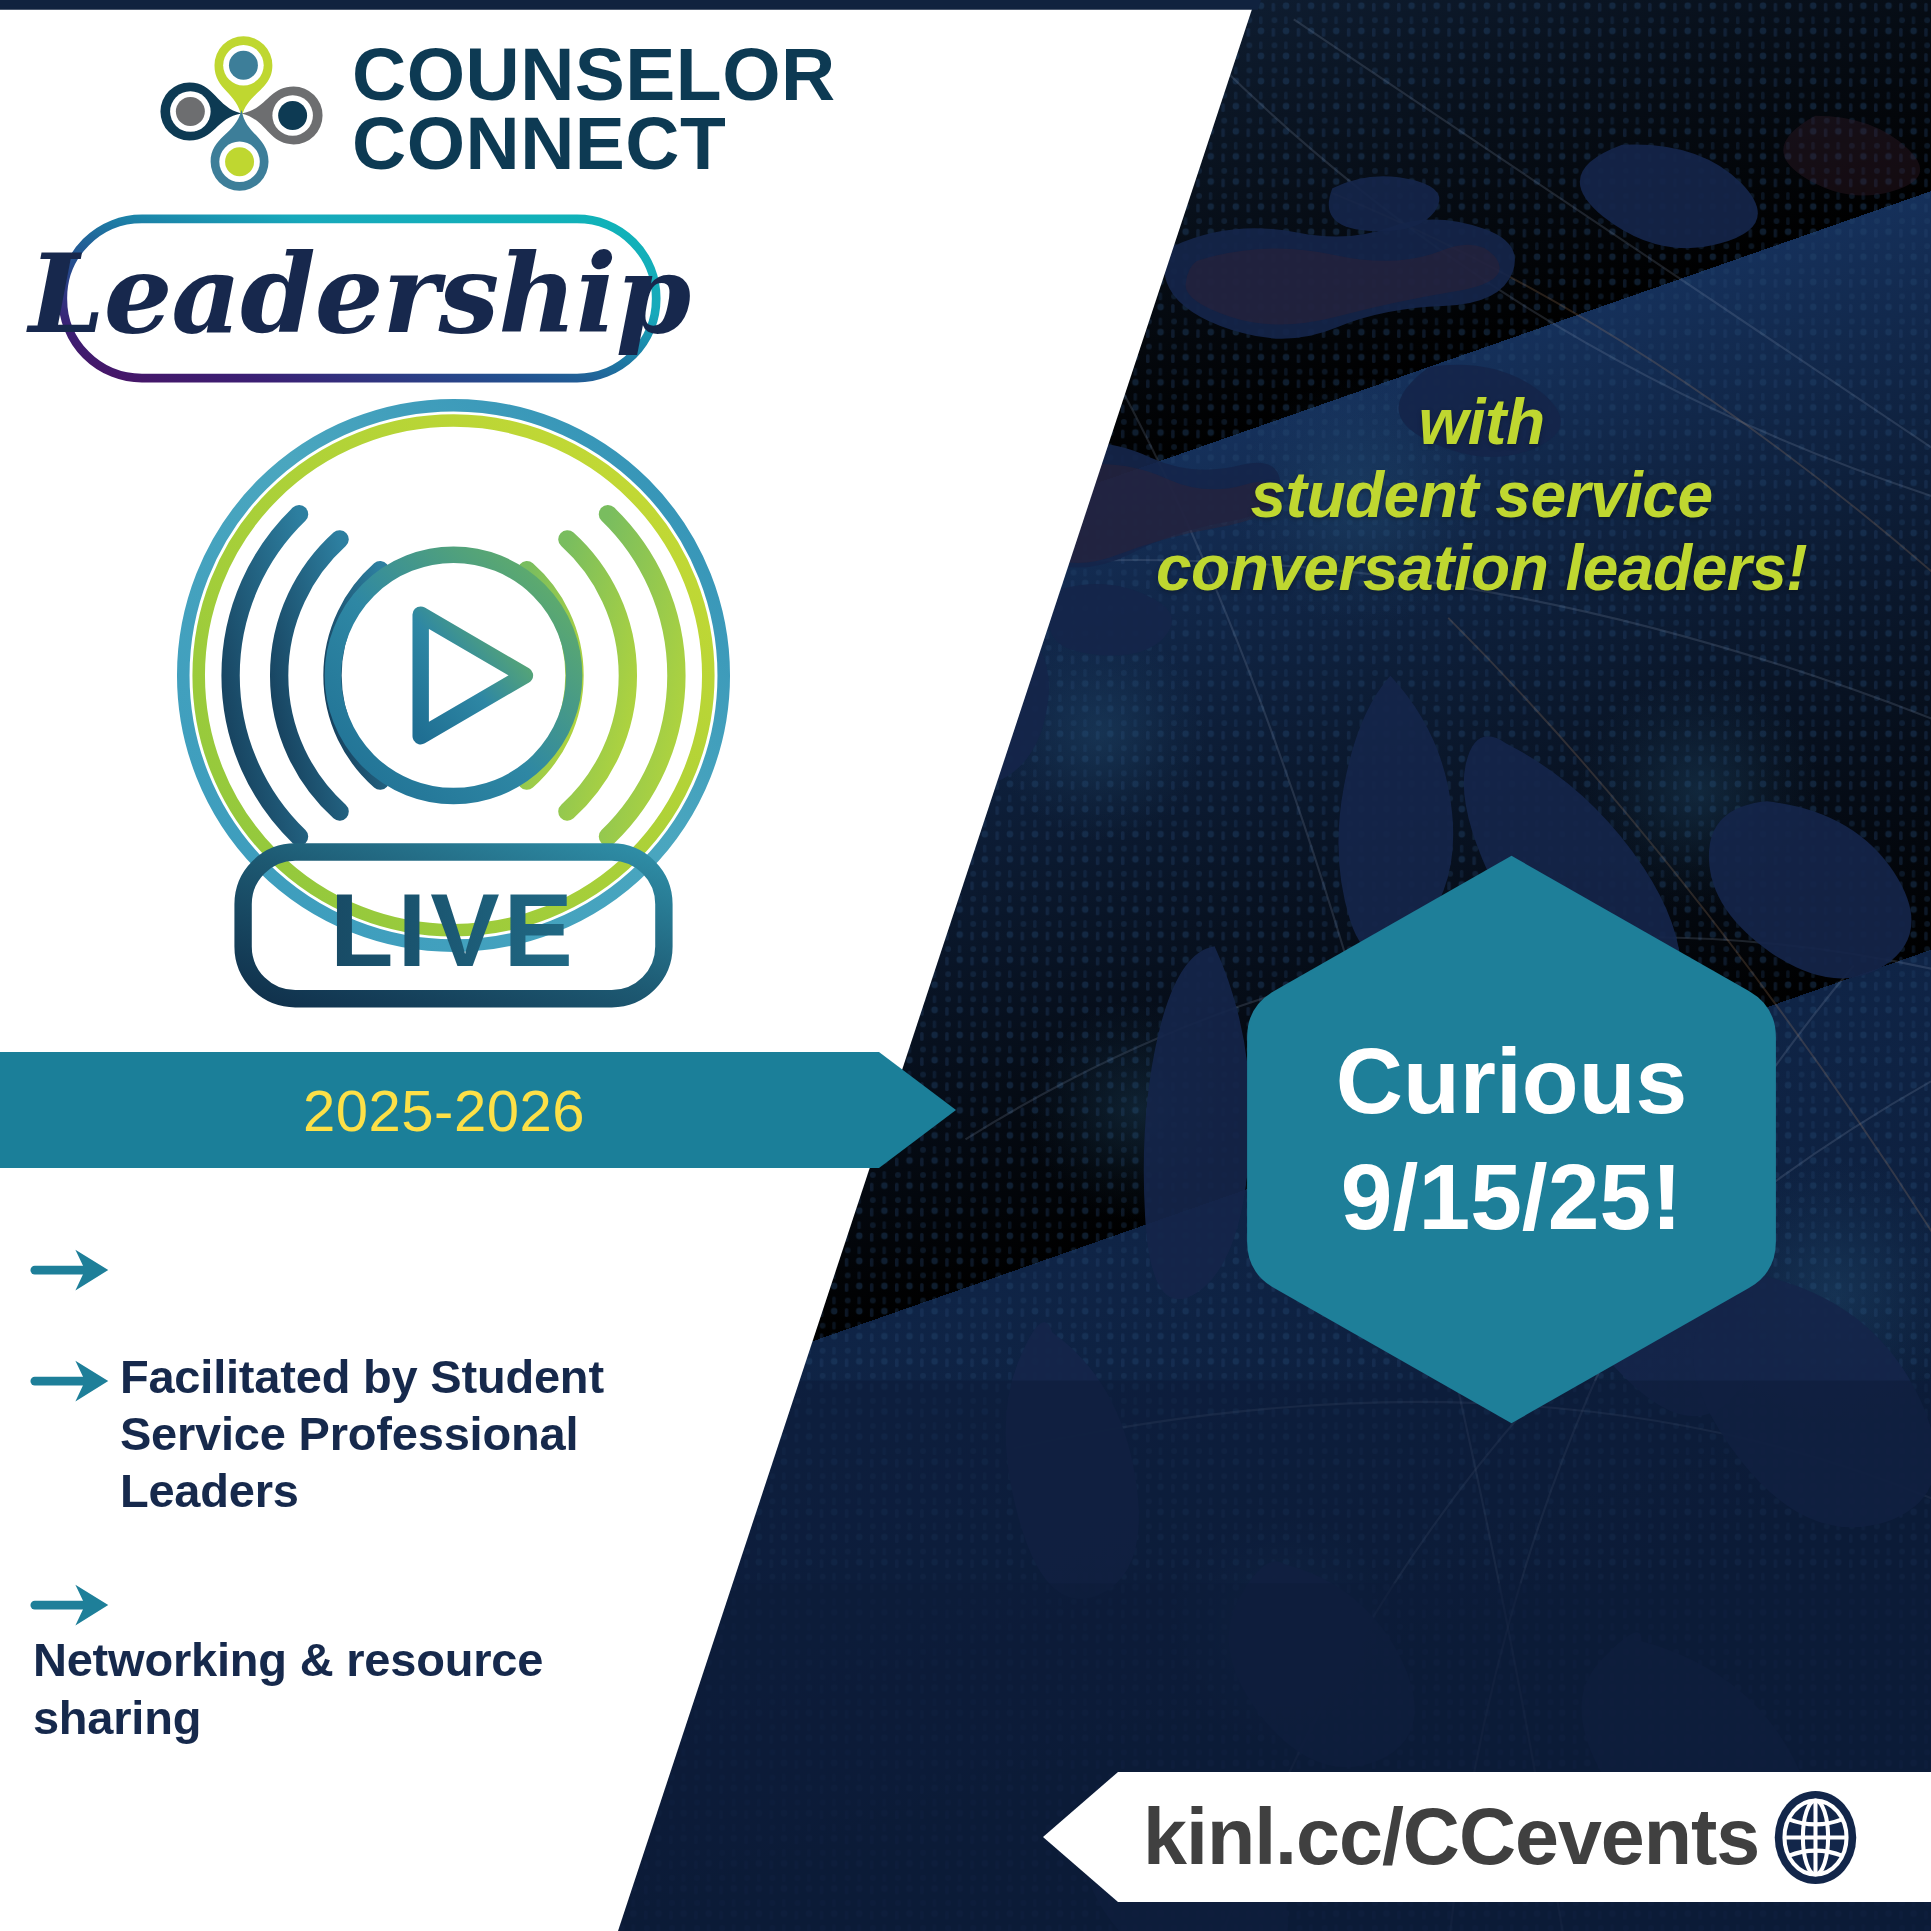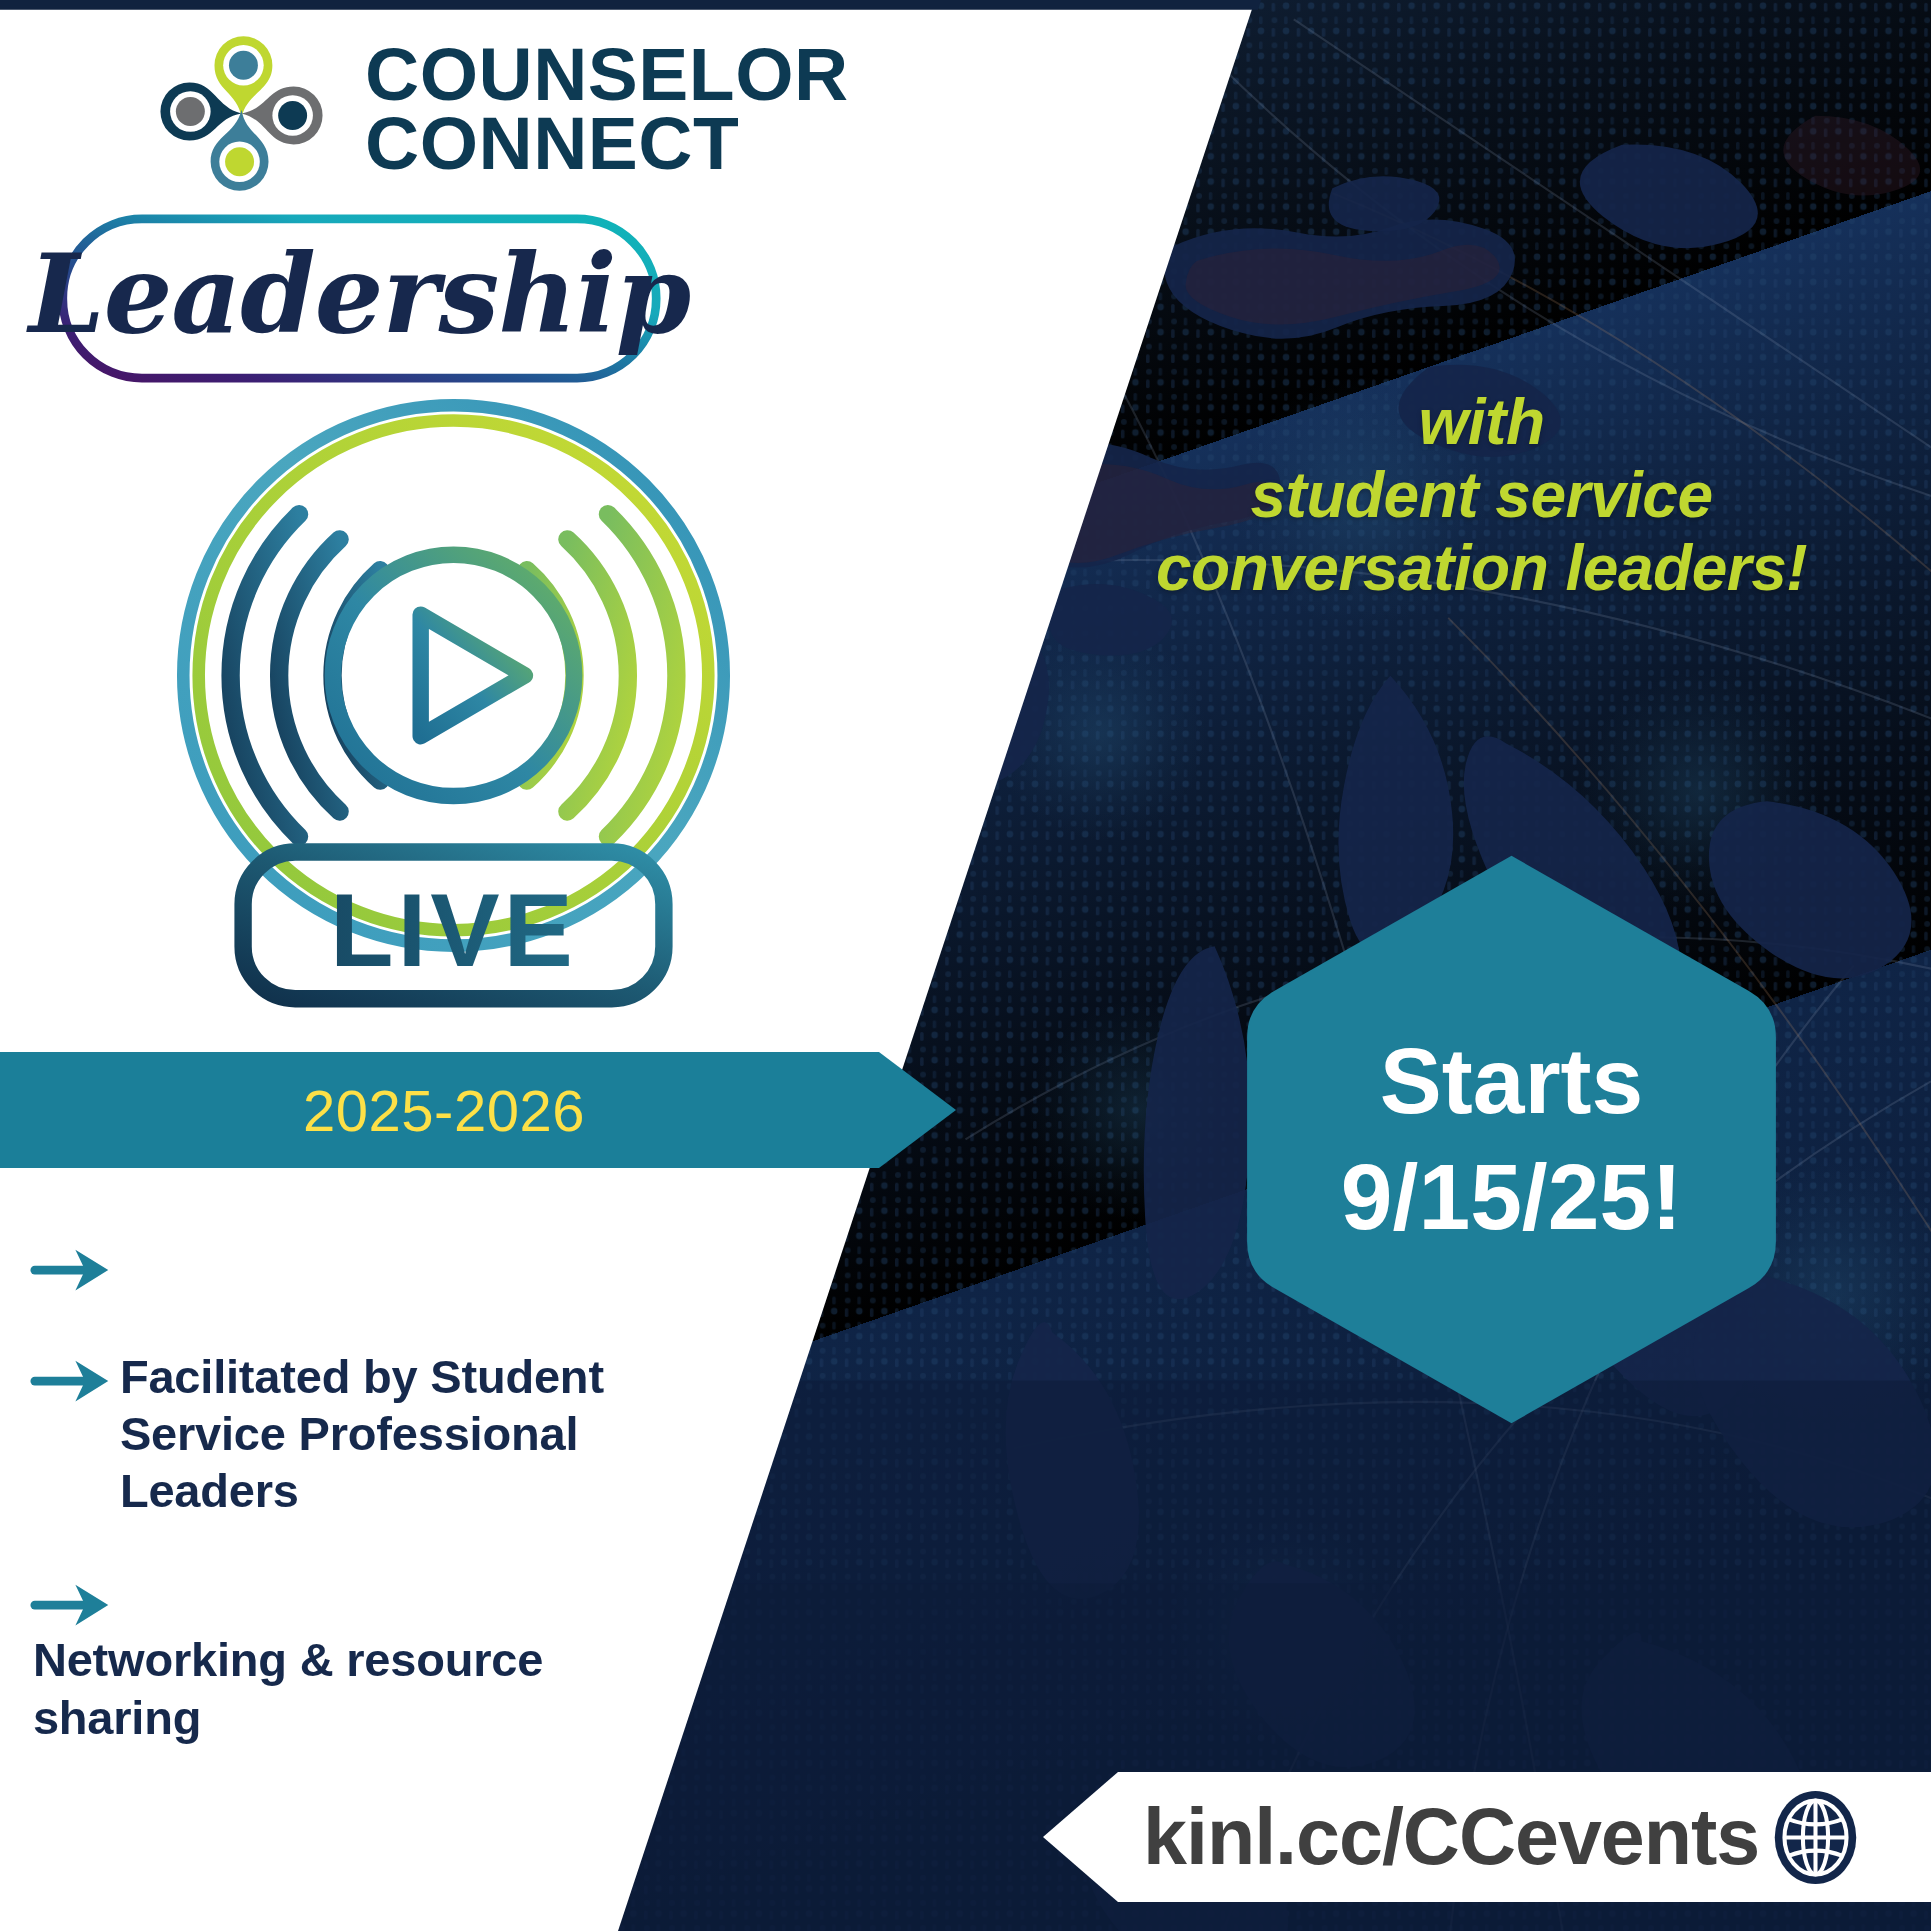--- a/index.html
+++ b/index.html
@@ -31,21 +31,21 @@
   .navy-top-strip{
     position:absolute; left:0; top:0; width:1294px; height:9.7px;
     background:#10223f;
     clip-path: polygon(0 0, 1261px 0, 1258px 9.7px, 0 9.7px);
     z-index:6;
   }
 
   
   .logo-row {
     position:absolute; left:145px; top:17.4px; z-index:20;
-    display:flex; align-items:center; gap:27px;
+    display:flex; align-items:center; gap:14px;
   }
   .logo-mark { width:193px; height:183px; flex:0 0 auto; }
   .logo-words {
     color:#0d3a53;
     font-weight:bold;
     font-size:75px;
     line-height:0.92;
     letter-spacing:0.5px;
   }
 
@@ -376,21 +376,21 @@
                Q 554 162 554 194
                L 554 406
                Q 554 438 526 454
                L 280 594
                L 34 454
                Q 6 438 6 406
                L 6 194
                Q 6 162 34 146 Z" fill="#1e7f99"></path>
     </svg>
     <div class="hex-text">
-      <div>Starts</div>
+      <div>Curious</div>
       <div>9/15/25!</div>
     </div>
   </div>
 
   <div class="url-banner">
     <span class="url-text">kinl.cc/CCevents</span>
     <span class="globe-ic">
       <svg viewBox="0 0 100 100" aria-hidden="true">
         <ellipse cx="50" cy="50" rx="42" ry="48" fill="#12264a"></ellipse>
         <g stroke="#ffffff" stroke-width="4.2" fill="none">

